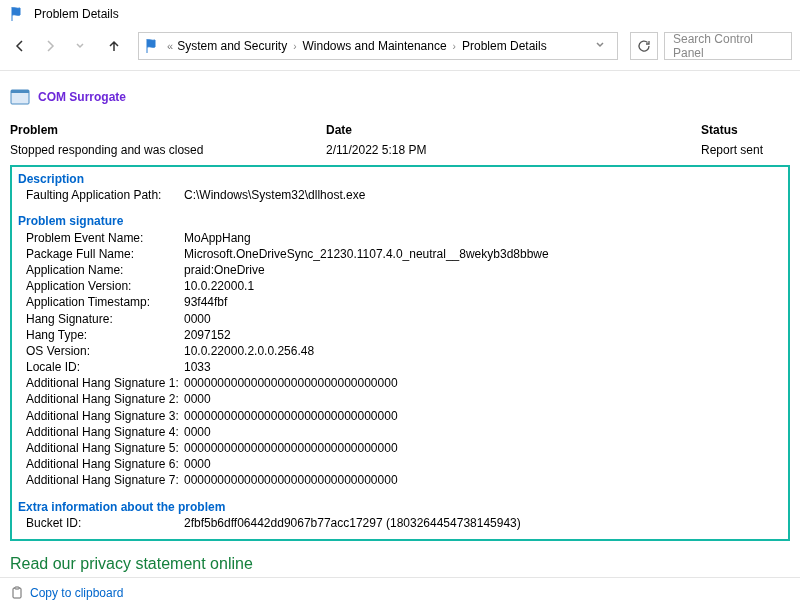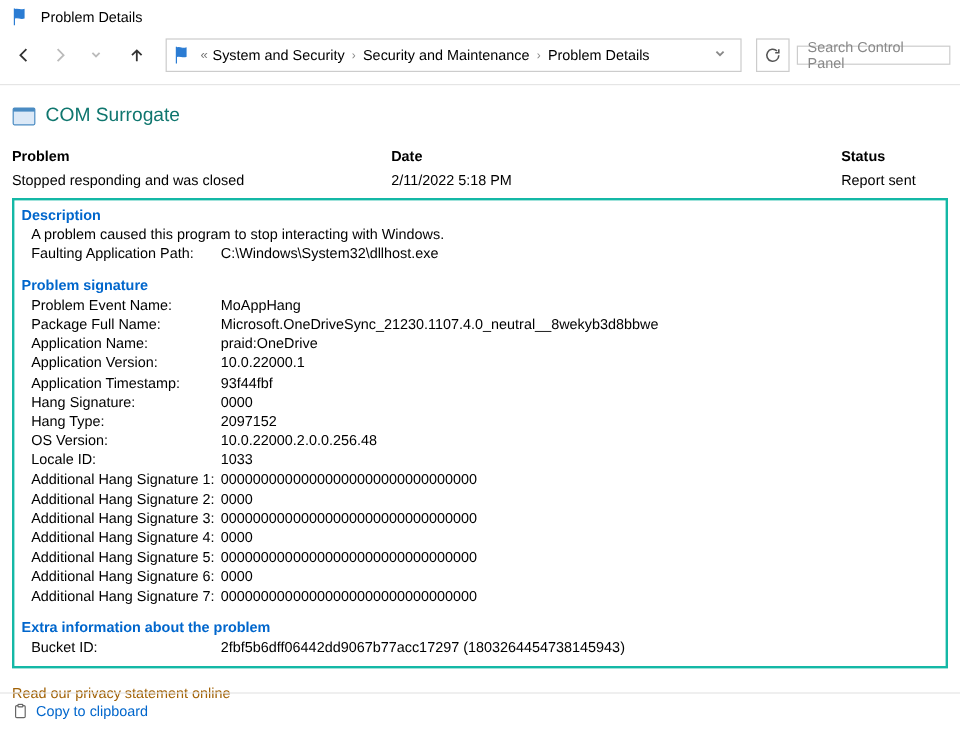--- a/index.html
+++ b/index.html
@@ -48,33 +48,33 @@
     .bc-chevrons { color: #777; font-size: 11px; margin: 0 4px; }
     .bc-item { font-size: 12px; cursor: pointer; }
     .bc-sep { color: #888; margin: 0 6px; font-size: 10px; }
     .bc-dropdown { margin-left: auto; color: #888; font-size: 10px; padding: 0 6px; cursor: pointer; }
     .refresh-btn {
       width: 28px; height: 28px; border: 1px solid #ccc;
       display: flex; align-items: center; justify-content: center;
       color: #555; cursor: pointer;
     }
     .search-box {
-      width: 128px; height: 16px; border: 1px solid #ccc;
+      width: 128px; height: 28px; border: 1px solid #ccc;
       padding: 0 8px; font-size: 12px; color: #888;
       display: flex; align-items: center;
     }
     .content { padding: 16px 10px 0 10px; }
     .header {
       display: flex; align-items: center; gap: 8px; margin-bottom: 16px;
     }
     .header-icon {
       width: 20px; height: 20px;
     }
     .header-title {
-      color: #0f766e; font-size: 16px; font-weight: normal;
+      color: #6d28d9; font-size: 12px; font-weight: bold;
     }
     .summary-row {
       display: flex;
       font-size: 12px;
       margin-bottom: 2px;
     }
     .col-problem { width: 316px; }
     .col-date { width: 375px; }
     .col-status { flex: 1; }
     .summary-head { font-weight: bold; }
@@ -86,23 +86,23 @@
       font-size: 12px;
       line-height: 1.35;
     }
     .sect-title { color: #0066cc; font-weight: bold; margin-top: 6px; }
     .sect-title:first-child { margin-top: 0; }
     .indent { padding-left: 8px; }
     .kv-row { display: flex; }
     .kv-label { width: 158px; }
     .kv-val { flex: 1; word-break: break-all; }
     .privacy-link {
-      color: #a16207;
+      color: #15803d;
       margin: 14px 0 0 10px;
-      font-size: 12px;
+      font-size: 16px;
       cursor: pointer;
       display: inline-block;
     }
     .footer {
       position: absolute;
       bottom: 0; left: 0; right: 0;
       border-top: 1px solid #e5e5e5;
       padding: 8px 10px;
       display: flex; align-items: flex-start; gap: 6px;
     }
@@ -145,21 +145,21 @@
       </svg>
   </div>
 
   <div class="breadcrumb-wrap">
     <svg class="bc-flag" viewBox="0 0 16 16">
       <path d="M2 1v14M2 2c3-1 5 1 8 0v7c-3 1-5-1-8 0" fill="#2b7cd3" stroke="#2b7cd3" stroke-width="1"></path>
     </svg>
     <span class="bc-chevrons">«</span>
     <span class="bc-item">System and Security</span>
     <span class="bc-sep">›</span>
-    <span class="bc-item">Security and Maintenance</span>
+    <span class="bc-item">Windows and Maintenance</span>
     <span class="bc-sep">›</span>
     <span class="bc-item">Problem Details</span>
     <span class="bc-dropdown">
       <svg width="10" height="10" viewBox="0 0 10 10">
           <path d="M2 3l3 3 3-3" fill="none" stroke="#888" stroke-width="1.5"></path>
         </svg>
     </span>
   </div>
 
   <div class="refresh-btn">
@@ -189,21 +189,20 @@
     <div class="col-status">Status</div>
   </div>
   <div class="summary-row summary-val">
     <div class="col-problem">Stopped responding and was closed</div>
     <div class="col-date">2/11/2022 5:18 PM</div>
     <div class="col-status">Report sent</div>
   </div>
 
   <div class="details-box">
     <div class="sect-title">Description</div>
-    <div class="indent">A problem caused this program to stop interacting with Windows.</div>
     <div class="indent kv-row">
       <div class="kv-label">Faulting Application Path:</div>
       <div class="kv-val">C:\Windows\System32\dllhost.exe</div>
     </div>
 
     <div class="sect-title" style="margin-top:10px">Problem signature</div>
     <div class="indent" id="sig-rows">
         <div class="kv-row">
           <div class="kv-label">Problem Event Name:</div>
           <div class="kv-val">MoAppHang</div>

